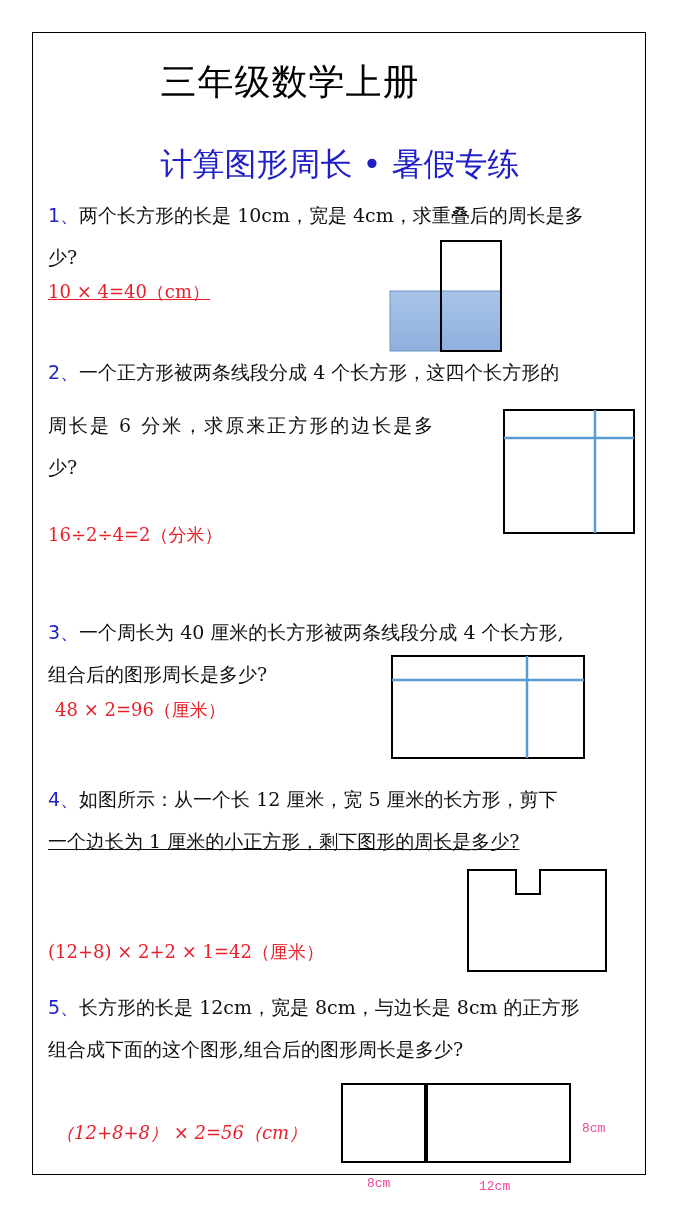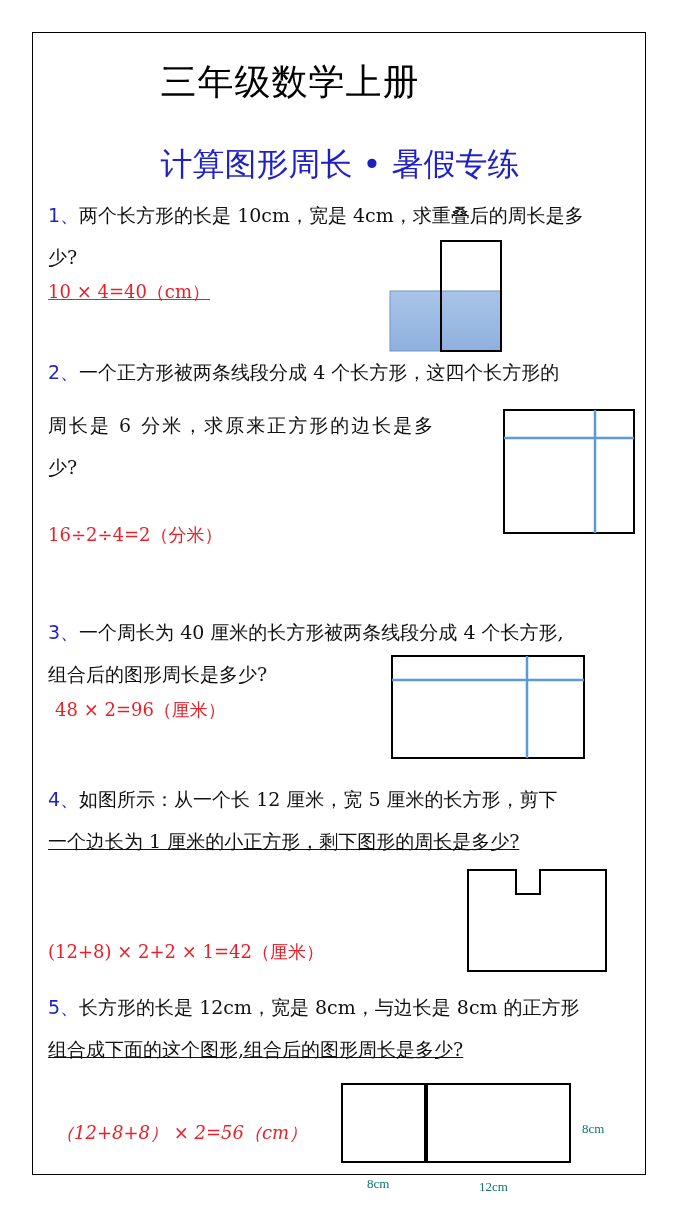--- a/index.html
+++ b/index.html
@@ -4,21 +4,21 @@
   <style>
     html, body { margin: 0; padding: 0; background: #ffffff; }
     body { width: 680px; height: 1209px; position: relative; overflow: hidden; font-family: "DejaVu Serif", "Liberation Serif", serif; }
     .frame { position: absolute; left: 32px; top: 32px; width: 614px; height: 1143px; border: 1.5px solid #000; box-sizing: border-box; }
     .title { position: absolute; left: 0; top: 58px; width: 580px; text-align: center; font-size: 36px; color: #000; letter-spacing: 1px; }
     .subtitle { position: absolute; left: 0; top: 143px; width: 680px; text-align: center; font-size: 32px; color: #1f1fc8; font-family: "DejaVu Sans", sans-serif; }
     .line { position: absolute; left: 48px; font-size: 19px; color: #111; white-space: nowrap; }
     .num { color: #1f1fc8; font-family: "DejaVu Sans", sans-serif; }
     .ans { position: absolute; font-size: 18px; color: #e8202a; white-space: nowrap; }
     .fig { position: absolute; }
-    .lbl { position: absolute; font-family: Liberation Serif, serif; font-size: 13px; color: #0f766e; }
+    .lbl { position: absolute; font-family: Liberation Mono, monospace; font-size: 13px; color: #ec4899; }
   </style>
 </head>
 <body>
 
 <div class="frame"></div>
 
 <div class="title">三年级数学上册</div>
 <div class="subtitle">计算图形周长 • 暑假专练</div>
 
 <div class="line" style="top:203px;"><span class="num">1、</span><span>两个长方形的长是 10cm，宽是 4cm，求重叠后的周长是多</span></div>
@@ -55,21 +55,21 @@
 </svg>
 
 <div class="line" style="top:787px;"><span class="num">4、</span><span>如图所示：从一个长 12 厘米，宽 5 厘米的长方形，剪下</span></div>
 <div class="line" style="top:829px;text-decoration:underline;">一个边长为 1 厘米的小正方形，剩下图形的周长是多少?</div>
 <div class="ans" style="left:48px; top:940px;">(12+8) × 2+2 × 1=42（厘米）</div>
 <svg class="fig" style="left:464px; top:866px;" width="148" height="110">
   <path d="M4 4 L52 4 L52 28 L76 28 L76 4 L142 4 L142 105 L4 105 Z" fill="none" stroke="#000" stroke-width="2"></path>
 </svg>
 
 <div class="line" style="top:995px;"><span class="num">5、</span><span>长方形的长是 12cm，宽是 8cm，与边长是 8cm 的正方形</span></div>
-<div class="line" style="top:1037px;text-decoration:underline;">组合成下面的这个图形,组合后的图形周长是多少?</div>
+<div class="line" style="top:1037px;">组合成下面的这个图形,组合后的图形周长是多少?</div>
 <div class="ans" style="left:56px; top:1121px;font-style:italic;">（12+8+8） × 2=56（cm）</div>
 <svg class="fig" style="left:338px; top:1079px;" width="240" height="90">
   <rect x="4" y="5" width="228" height="78" fill="none" stroke="#000" stroke-width="2"></rect>
   <line x1="88" y1="5" x2="88" y2="83" stroke="#000" stroke-width="4"></line>
 </svg>
 <div class="lbl" style="left:582px; top:1121px;">8cm</div>
 <div class="lbl" style="left:367px; top:1176px;">8cm</div>
 <div class="lbl" style="left:479px; top:1179px;">12cm</div>
 
 </body></html>

